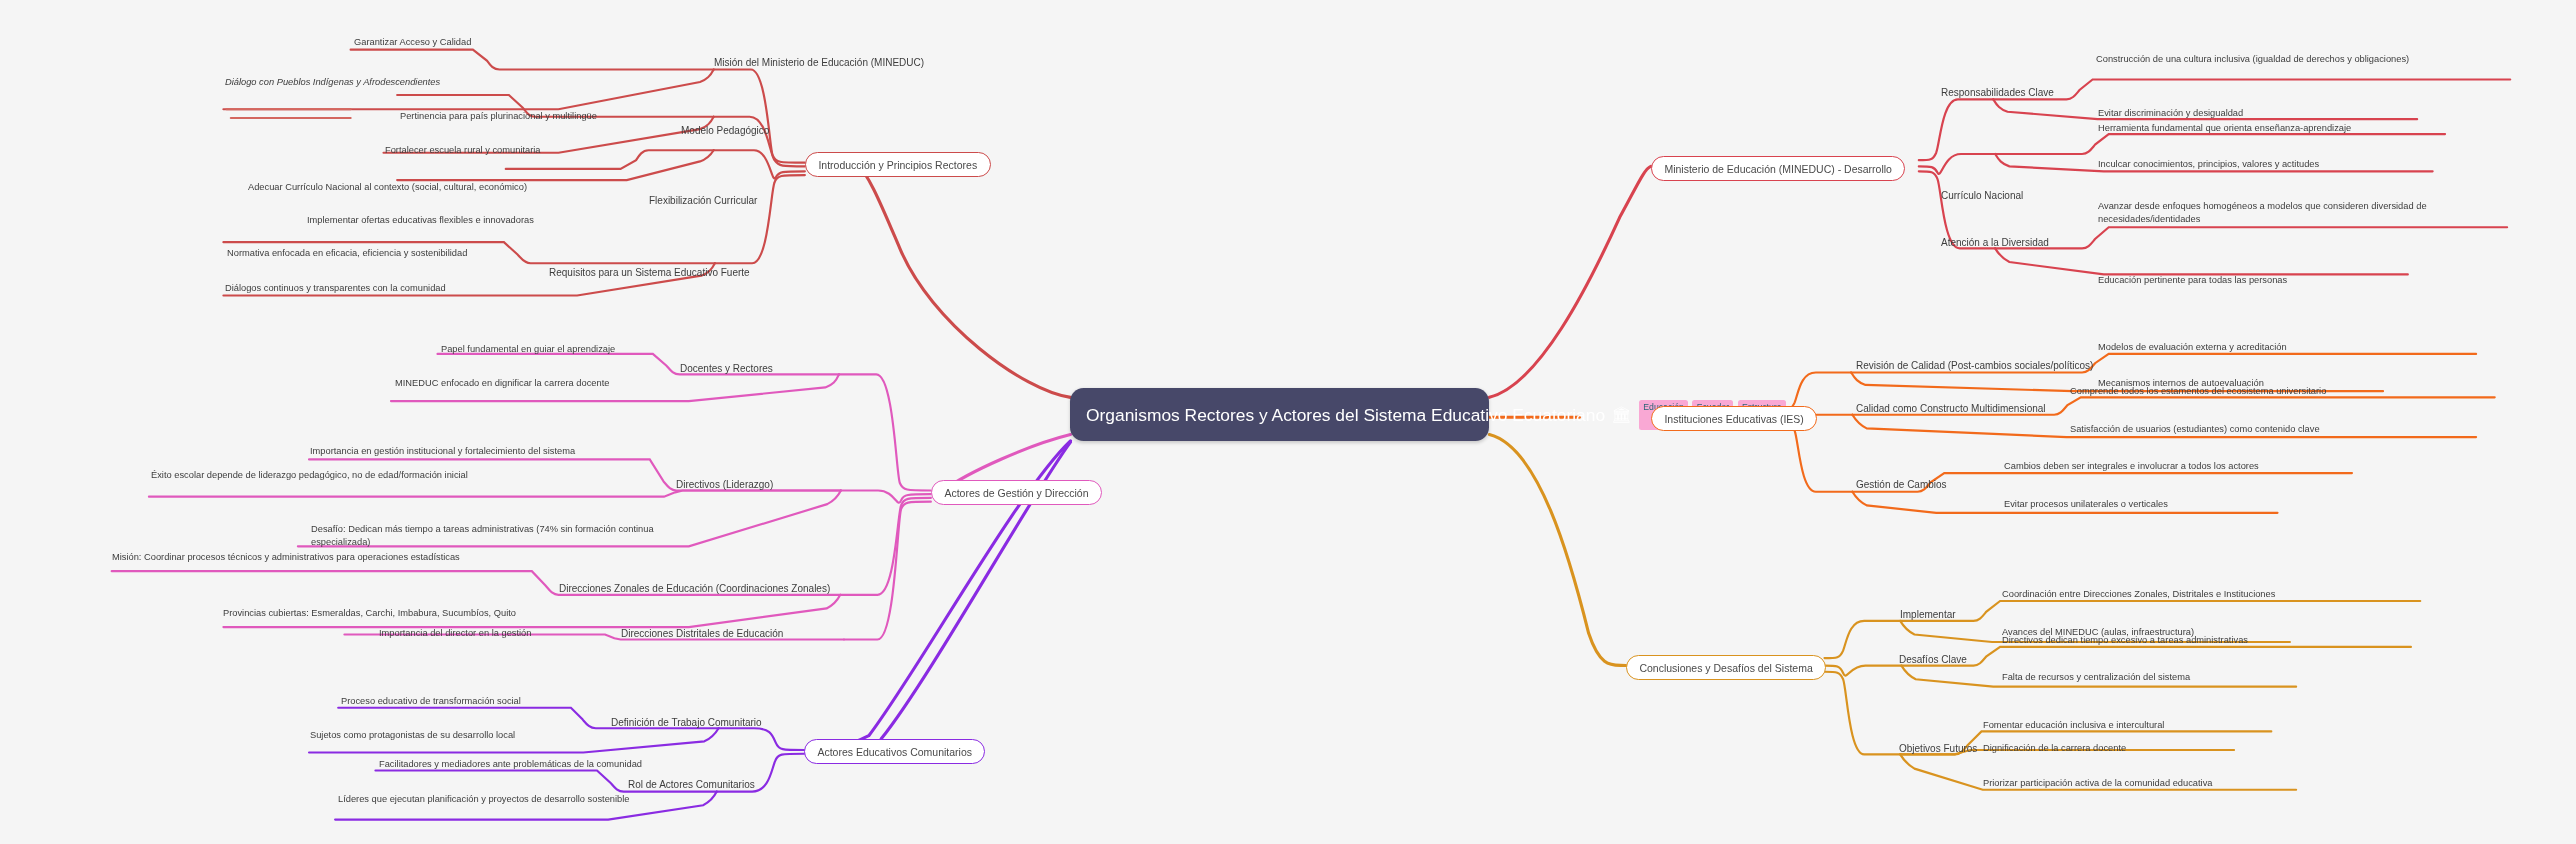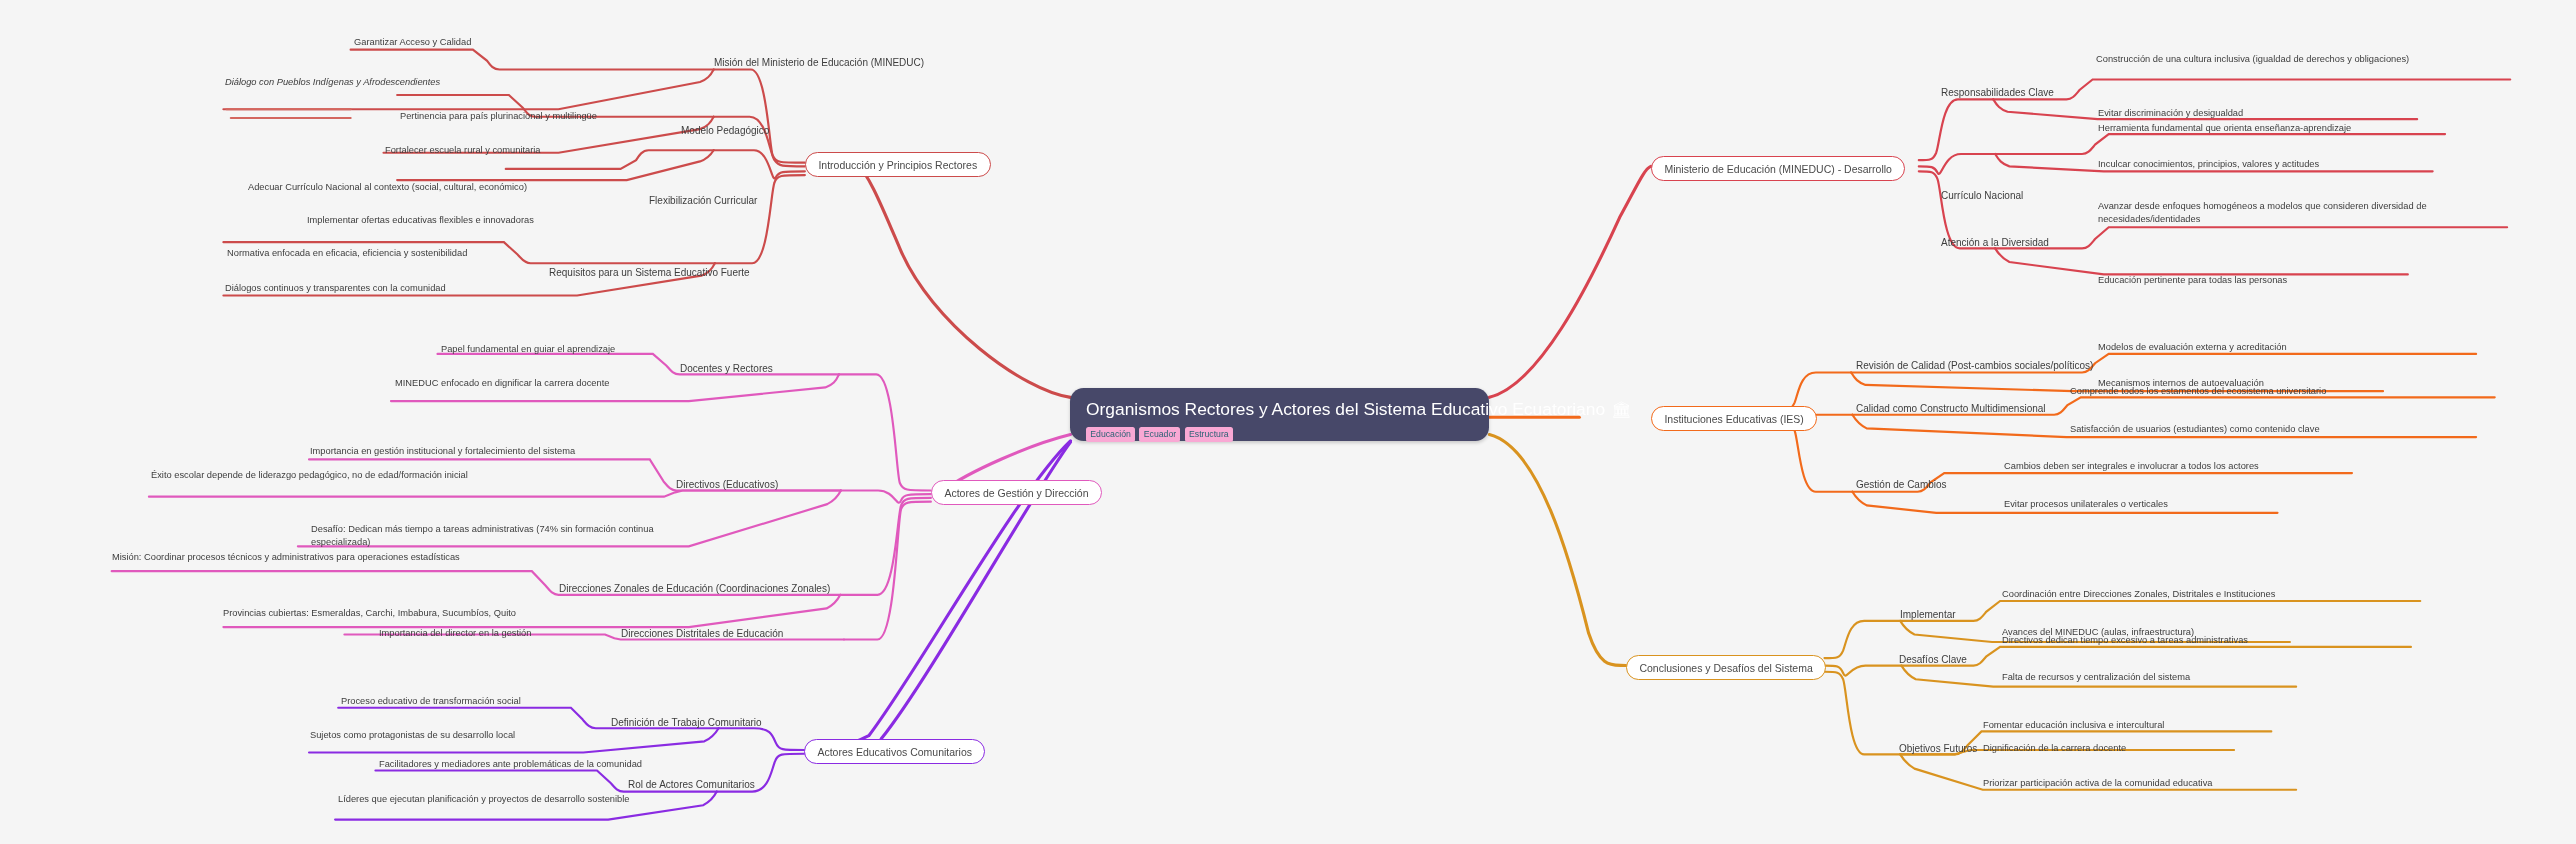--- a/index.html
+++ b/index.html
@@ -30,21 +30,21 @@
   }
 
   
   .root-node {
     position: absolute;
     background: #474869;
     border-radius: 13.7px;
     padding: 12.4px 16px 11.2px 16px;
     box-sizing: border-box;
     display: flex;
-    flex-direction: column;
+    flex-direction: row;
     gap: 7.4px;
     box-shadow: 0 1.2px 3.7px rgba(0,0,0,0.18);
   }
   .root-title {
     color: #ffffff;
     font-size: 17.4px;
     line-height: 1.1;
     white-space: nowrap;
     display: flex;
     align-items: center;
@@ -233,21 +233,21 @@
   <div class="sub-label" style="left:531px; top:266px;margin-left:18px;">Requisitos para un Sistema Educativo Fuerte</div>
   <div class="leaf-label nowrap" style="left:227px; top:247px;">Normativa enfocada en eficacia, eficiencia y sostenibilidad</div>
   <div class="leaf-label nowrap" style="left:225px; top:282px;">Diálogos continuos y transparentes con la comunidad</div>
 
   <div class="branch-node" style="left:931px; top:480px; border-color:#e059bd;">Actores de Gestión y Dirección</div>
 
   <div class="sub-label" style="left:680px; top:362px;">Docentes y Rectores</div>
   <div class="leaf-label nowrap" style="left:441px; top:343px;">Papel fundamental en guiar el aprendizaje</div>
   <div class="leaf-label nowrap" style="left:395px; top:377px;">MINEDUC enfocado en dignificar la carrera docente</div>
 
-  <div class="sub-label" style="left:676px; top:478px;">Directivos (Educativos)</div>
+  <div class="sub-label" style="left:676px; top:478px;">Directivos (Liderazgo)</div>
   <div class="leaf-label nowrap" style="left:310px; top:445px;">Importancia en gestión institucional y fortalecimiento del sistema</div>
   <div class="leaf-label wrap" style="left:151px; top:469px; width:372px;">Éxito escolar depende de liderazgo pedagógico, no de edad/formación inicial</div>
   <div class="leaf-label wrap" style="left:301px; top:523px; width:391px;margin-left:10px;">Desafío: Dedican más tiempo a tareas administrativas (74% sin formación continua especializada)</div>
 
   <div class="sub-label" style="left:559px; top:582px;">Direcciones Zonales de Educación (Coordinaciones Zonales)</div>
   <div class="leaf-label wrap" style="left:112px; top:551px; width:397px;">Misión: Coordinar procesos técnicos y administrativos para operaciones estadísticas</div>
   <div class="leaf-label nowrap" style="left:223px; top:607px;">Provincias cubiertas: Esmeraldas, Carchi, Imbabura, Sucumbíos, Quito</div>
 
   <div class="sub-label" style="left:621px; top:627px;">Direcciones Distritales de Educación</div>
   <div class="leaf-label nowrap" style="left:379px; top:627px;">Importancia del director en la gestión</div>

